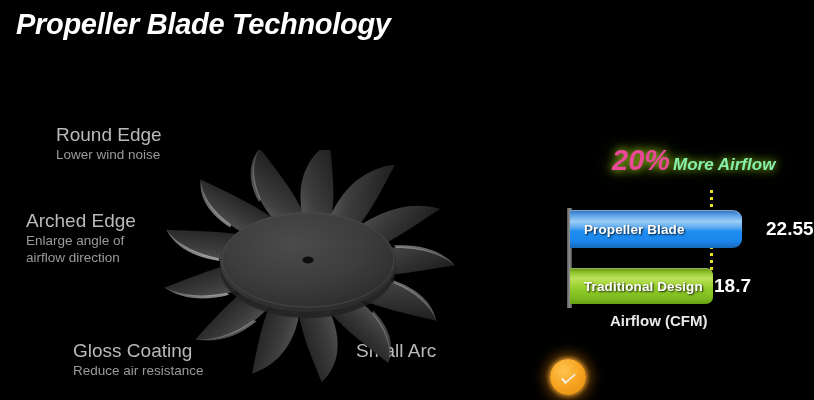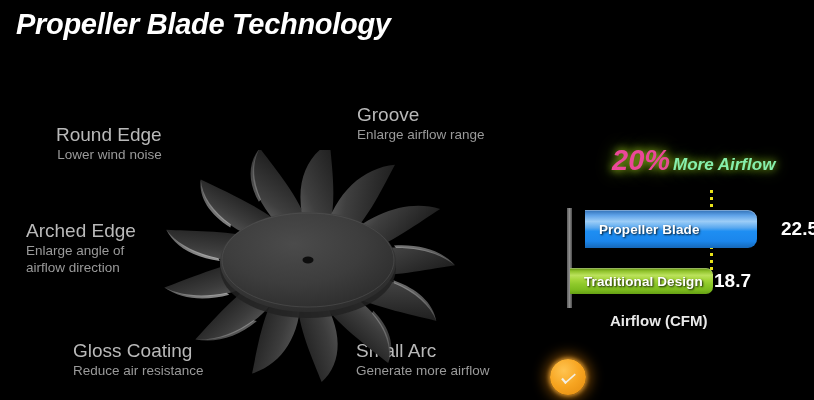--- a/index.html
+++ b/index.html
@@ -12,23 +12,23 @@
   
   .title{position:absolute;left:16px;top:8px;font-size:29px;font-weight:bold;
          font-style:italic;color:#ffffff;letter-spacing:-0.3px;white-space:nowrap;}
 
   
   .callout{position:absolute;}
   .callout .c-head{font-size:19px;color:#b9b9b9;line-height:23px;white-space:nowrap;}
   .callout .c-sub{font-size:13.5px;color:#9a9a9a;line-height:17px;white-space:nowrap;}
   .callout .c-sub2{font-size:13.5px;color:#9a9a9a;line-height:17px;white-space:nowrap;}
 
-  #co-round   {left:56px;  top:123px;text-align:right;}
+  #co-round   {left:56px;  top:123px;}
   #co-groove  {left:357px; top:103px;}
-  #co-arched  {left:26px;  top:219px;}
+  #co-arched  {left:26px;  top:209px;}
   #co-gloss   {left:73px;  top:339px;}
   #co-smallarc{left:356px; top:339px;}
 
   
   #fan-wrap{position:absolute;left:140px;top:150px;width:340px;height:240px;}
   #fan-svg{position:absolute;left:0;top:0;}
 
   
   #badge{position:absolute;left:410px;top:209px;width:36px;height:36px;border-radius:50%;
          background:radial-gradient(circle at 38% 32%, #ffc451 0%, #f7a521 48%, #e2890d 100%);
@@ -59,31 +59,31 @@
   .bar{position:absolute;}
   .bar .body{position:absolute;left:0;top:0;height:100%;width:100%;}
   .bar .lbl{position:absolute;left:14px;top:50%;transform:translateY(-50%);
         font-size:13.5px;font-weight:bold;color:#ffffff;white-space:nowrap;
         text-shadow:1px 1px 2px rgba(0,0,0,0.85);letter-spacing:0.1px;}
   .bar .val{position:absolute;top:50%;transform:translateY(-50%);
         font-size:19px;font-weight:bold;color:#ffffff;white-space:nowrap;
         text-shadow:1px 1px 2px rgba(0,0,0,0.8);}
 
   
-  #bar-blue{left:29px;top:70px;width:172px;height:38px;}
+  #bar-blue{left:14px;top:70px;width:172px;height:38px;}
   #bar-blue .body{
      background:linear-gradient(to bottom,
         #2f6fb5 0%, #5ea2e8 14%, #9ccdf7 30%, #59a8ef 47%,
         #1e8ef2 56%, #1b86ec 82%, #1668b8 100%);
      border-radius:0 9px 9px 0;
      box-shadow:inset 0 1px 0 rgba(255,255,255,0.35);}
   #bar-blue .val{left:196px;}
 
   
-  #bar-green{left:14px;top:128px;width:143px;height:26px;}
+  #bar-green{left:14px;top:128px;width:143px;height:36px;}
   #bar-green .body{
      background:linear-gradient(to bottom,
         #5f8b12 0%, #8fc22a 12%, #bbe25c 28%, #a4d63a 45%,
         #8ec92a 62%, #7cbb1e 84%, #65a014 100%);
      border-radius:0 7px 7px 0;
      box-shadow:inset 0 1px 0 rgba(255,255,255,0.3);}
   #bar-green .val{left:144px;}
 
   #cfm{position:absolute;left:14px;top:172px;font-size:15px;font-weight:bold;
        color:#e9e9e9;white-space:nowrap;text-shadow:1px 1px 2px rgba(0,0,0,0.8);margin-left:40px;}
@@ -93,39 +93,34 @@
 
 <div id="stage">
 
   <div class="title">Propeller Blade Technology</div>
 
   <div class="callout" id="co-round">
     <div class="c-head">Round Edge</div>
     <div class="c-sub">Lower wind noise</div>
   </div>
 
-  <div class="callout" id="co-groove">
-    <div class="c-head">Groove</div>
-    <div class="c-sub">Enlarge airflow range</div>
-  </div>
 
   <div class="callout" id="co-arched">
     <div class="c-head">Arched Edge</div>
     <div class="c-sub">Enlarge angle of</div>
     <div class="c-sub2">airflow direction</div>
   </div>
 
   <div class="callout" id="co-gloss">
     <div class="c-head">Gloss Coating</div>
     <div class="c-sub">Reduce air resistance</div>
   </div>
 
   <div class="callout" id="co-smallarc">
     <div class="c-head">Small Arc</div>
-    <div class="c-sub">Generate more airflow</div>
   </div>
 
   <div id="fan-wrap">
     <svg id="fan-svg" width="340" height="240" viewBox="0 0 340 240">
       <defs>
         <radialGradient id="hubG" cx="42%" cy="32%" r="72%">
           <stop offset="0%" stop-color="#4b4b4b"></stop>
           <stop offset="55%" stop-color="#3d3d3d"></stop>
           <stop offset="100%" stop-color="#2b2b2b"></stop>
         </radialGradient>

